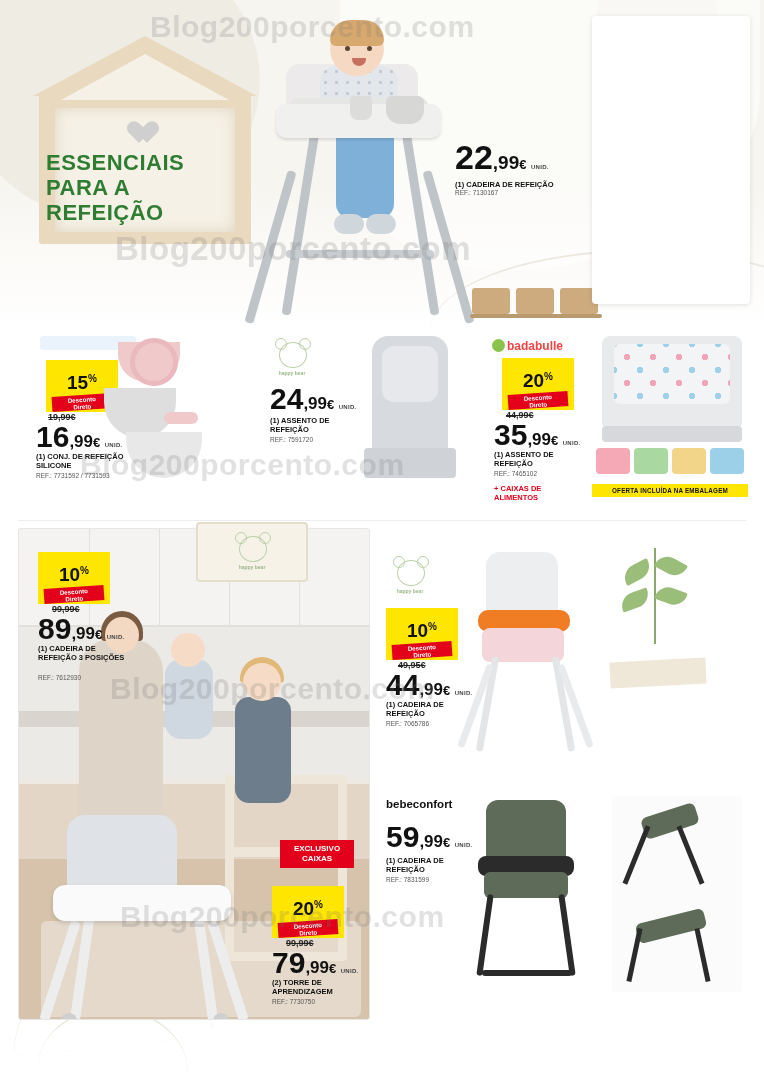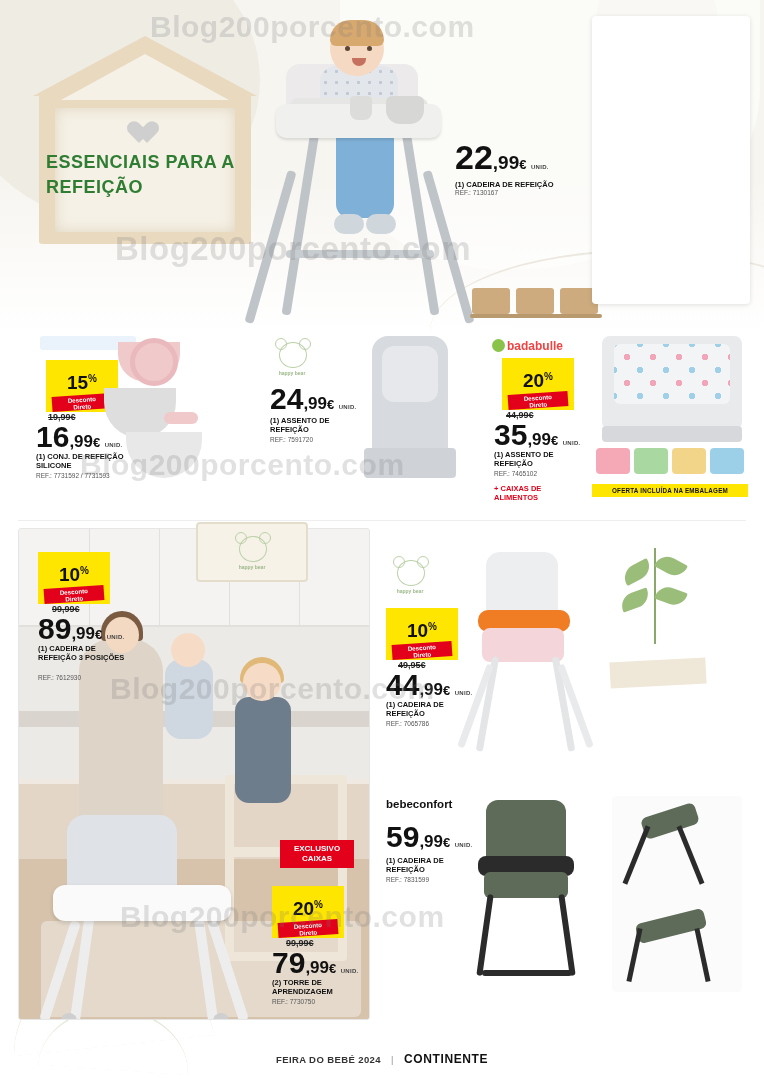--- a/index.html
+++ b/index.html
@@ -84,21 +84,21 @@
     position:absolute;left:100px;top:86px;width:26px;height:24px;
   }
   .heart:before,.heart:after{
     content:"";position:absolute;width:14px;height:21px;
     background:#cfcfcf;border-radius:14px 14px 0 0;top:0;left:6px;
     transform:rotate(-45deg);transform-origin:0 100%;
   }
   .heart:after{left:0;transform:rotate(45deg);transform-origin:100% 100%;}
   .hero-title{
     position:absolute;left:46px;top:150px;width:200px;
-    font-size:18px;line-height:25px;font-weight:700;color:#2e7d32;
+    font-size:22px;line-height:25px;font-weight:700;color:#2e7d32;
     letter-spacing:.5px;
   }
 
   
   .hero-chair{position:absolute;left:238px;top:18px;width:250px;height:310px;}
   .hc-tray{position:absolute;left:38px;top:86px;width:165px;height:34px;background:#f0f0ef;border-radius:10px;box-shadow:0 2px 3px rgba(0,0,0,.12);}
   .hc-tray2{position:absolute;left:52px;top:80px;width:138px;height:18px;background:#e6e6e4;border-radius:8px;}
   .hc-seat{position:absolute;left:48px;top:46px;width:132px;height:58px;background:#eceaea;border-radius:14px 14px 6px 6px;}
   .hc-baby-head{position:absolute;left:92px;top:4px;width:54px;height:54px;background:#f6d9c2;border-radius:50%;}
   .hc-baby-hair{position:absolute;left:92px;top:2px;width:54px;height:26px;background:#d8a96f;border-radius:27px 27px 8px 8px;}
@@ -572,19 +572,14 @@
     <div style="position:absolute;left:20px;top:132px;width:5px;height:54px;background:#2b2b2b;transform:rotate(12deg);"></div>
     <div style="position:absolute;left:88px;top:132px;width:5px;height:54px;background:#2b2b2b;transform:rotate(-12deg);"></div>
   </div>
 
   <div class="wm wm1">Blog200porcento.com</div>
   <div class="wm wm2">Blog200porcento.com</div>
   <div class="wm wm3">Blog200porcento.com</div>
   <div class="wm wm4">Blog200porcento.com</div>
   <div class="wm wm5">Blog200porcento.com</div>
 
-  <div class="footer">
-    <span>FEIRA DO BEBÉ 2024</span>
-    <span class="sep">|</span>
-    <span class="brand">CONTINENTE</span>
-  </div>
 
 </div>
 
 </body></html>

